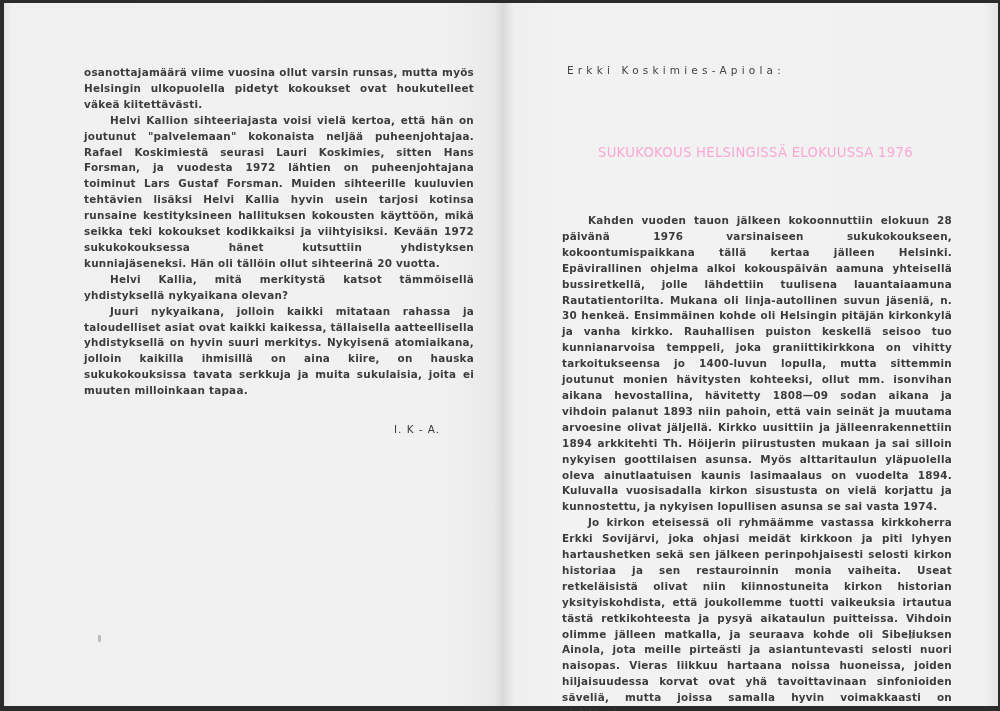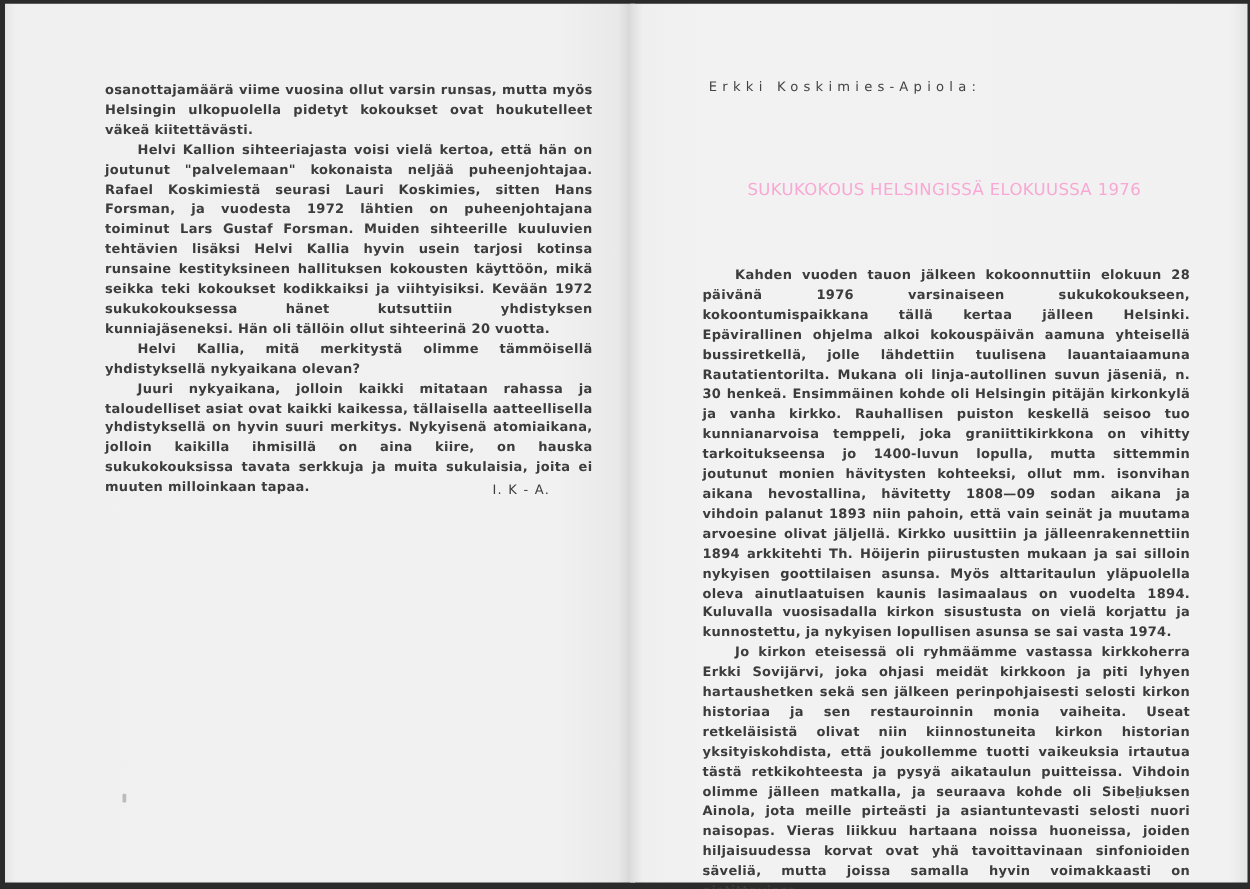--- a/index.html
+++ b/index.html
@@ -40,21 +40,21 @@
     text-align: justify;
     color: #3c3c3c;
     font-weight: bold;
   }
   .left-text { left: 80px; top: 62px; width: 390px; }
   .right-text { left: 562px; top: 213px; width: 390px; }
   .text-block p { margin: 0; text-indent: 0; }
   .text-block p.indent { text-indent: 26px; }
   .text-block p.cont { text-indent: 0; }
   .signature {
-    position: absolute; left: 390px; top: 383px;
+    position: absolute; left: 390px; top: 420px;
     font-size: 10.4px; letter-spacing: 1px; color: #3c3c3c;
   }
   .author {
     position: absolute; left: 567px; top: 64px;
     font-size: 10.5px; letter-spacing: 4.2px; color: #444;
   }
   .title {
     position: absolute; left: 598px; top: 145px;
     font-size: 13.2px; letter-spacing: 0.3px; color: #f9a8d4;
   }
@@ -69,21 +69,21 @@
   }
 </style>
 </head>
 <body>
 
 <div class="spread">
   <div class="page page-left">
     <div class="text-block left-text">
       <p class="cont">osanottajamäärä viime vuosina ollut varsin runsas, mutta myös Helsingin ulkopuolella pidetyt kokoukset ovat houkutelleet väkeä kiitettävästi.</p>
       <p class="indent">Helvi Kallion sihteeriajasta voisi vielä kertoa, että hän on joutunut "palvelemaan" kokonaista neljää puheenjohtajaa. Rafael Koskimiestä seurasi Lauri Koskimies, sitten Hans Forsman, ja vuodesta 1972 lähtien on puheenjohtajana toiminut Lars Gustaf Forsman. Muiden sihteerille kuuluvien tehtävien lisäksi Helvi Kallia hyvin usein tarjosi kotinsa runsaine kestityksineen hallituksen kokousten käyttöön, mikä seikka teki kokoukset kodikkaiksi ja viihtyisiksi. Kevään 1972 sukukokouksessa hänet kutsuttiin yhdistyksen kunniajäseneksi. Hän oli tällöin ollut sihteerinä 20 vuotta.</p>
-      <p class="indent">Helvi Kallia, mitä merkitystä olimme tämmöisellä yhdistyksellä nykyaikana olevan?</p>
+      <p class="indent">Helvi Kallia, mitä merkitystä katsot tämmöisellä yhdistyksellä nykyaikana olevan?</p>
       <p class="indent">Juuri nykyaikana, jolloin kaikki mitataan rahassa ja taloudelliset asiat ovat kaikki kaikessa, tällaisella aatteellisella yhdistyksellä on hyvin suuri merkitys. Nykyisenä atomiaikana, jolloin kaikilla ihmisillä on aina kiire, on hauska sukukokouksissa tavata serkkuja ja muita sukulaisia, joita ei muuten milloinkaan tapaa.</p>
     </div>
     <div class="signature">I. K - A.</div>
     <div class="speck"></div>
   </div>
   <div class="gutter"></div>
   <div class="page page-right"></div>
 </div>
 
 <div class="author">Erkki Koskimies-Apiola:</div>

